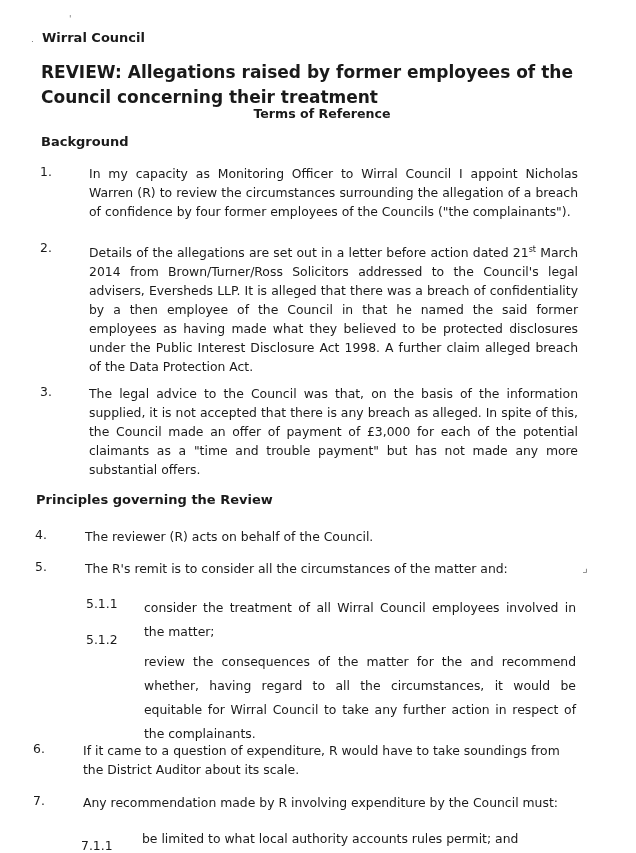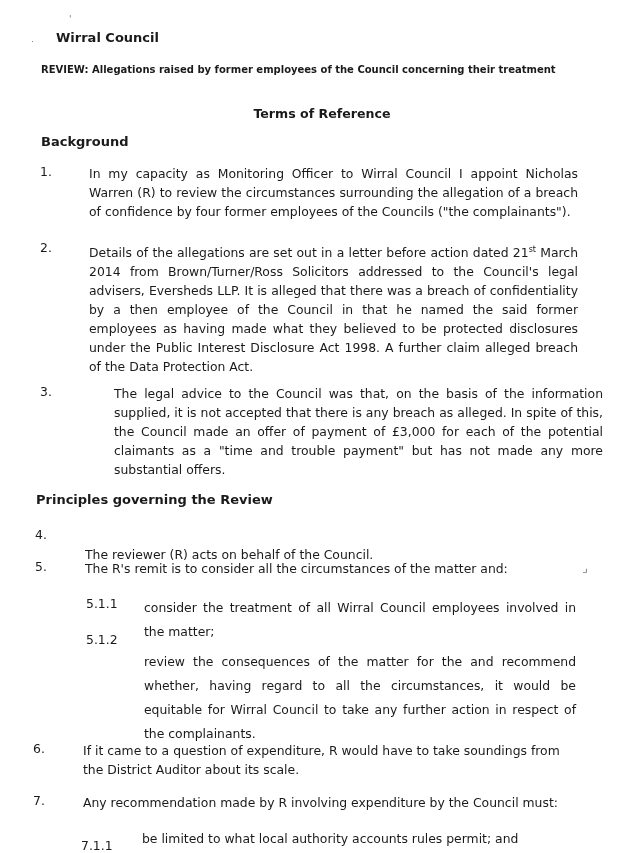--- a/index.html
+++ b/index.html
@@ -3,22 +3,22 @@
 <meta charset="utf-8">
 <style>
   html, body { margin: 0; padding: 0; background: #ffffff; }
   body {
     width: 636px; height: 853px; overflow: hidden; position: relative;
     font-family: "DejaVu Sans", sans-serif; color: #1a1a1a;
     font-size: 12.4px;
   }
   .abs { position: absolute; }
   .bold { font-weight: bold; }
-  .title { left: 56px; top: 30px; font-size: 13px; }
-  .review { left: 41px; top: 60px; width: 560px; line-height: 20px; font-size: 10px; }
+  .title { left: 42px; top: 30px; font-size: 13px; }
+  .review { left: 41px; top: 60px; width: 560px; line-height: 25px; font-size: 17px; }
   .tor { left: 4px; width: 636px; text-align: center; top: 106px; font-size: 12.6px; }
   .section { left: 41px; font-size: 13px; }
   .num { left: 40px; }
   .para { left: 89px; width: 489px; text-align: justify; line-height: 19px; }
   .subnum { left: 86px; }
   .subpara { left: 144px; width: 432px; text-align: justify; line-height: 24px; }
   .mark { color: #777; font-size: 9px; }
 </style>
 </head>
 <body>
@@ -33,26 +33,26 @@
 
   <div class="abs bold section" style="top:134px;">Background</div>
 
   <div class="abs num" style="top:164px;">1.</div>
   <div class="abs para" style="top:164px;">In my capacity as Monitoring Officer to Wirral Council I appoint Nicholas Warren (R) to review the circumstances surrounding the allegation of a breach of confidence by four former employees of the Councils ("the complainants").</div>
 
   <div class="abs num" style="top:240px;">2.</div>
   <div class="abs para" style="top:240px;"><span>Details of the allegations are set out in a letter before action dated 21</span><sup style="font-size:8px;">st</sup><span> March 2014 from Brown/Turner/Ross Solicitors addressed to the Council's legal advisers, Eversheds LLP.  It is alleged that there was a breach of confidentiality by a then employee of the Council in that he named the said former employees as having made what they believed to be protected disclosures under the Public Interest Disclosure Act 1998.  A further claim alleged breach of the Data Protection Act.</span></div>
 
   <div class="abs num" style="top:384px;">3.</div>
-  <div class="abs para" style="top:384px;margin-left:25px;">The legal advice to the Council was that, on the basis of the information supplied, it is not accepted that there is any breach as alleged. In spite of this, the Council made an offer of payment of £3,000 for each of the potential claimants as a "time and trouble payment" but has not made any more substantial offers.</div>
+  <div class="abs para" style="top:384px;">The legal advice to the Council was that, on the basis of the information supplied, it is not accepted that there is any breach as alleged. In spite of this, the Council made an offer of payment of £3,000 for each of the potential claimants as a "time and trouble payment" but has not made any more substantial offers.</div>
 
   <div class="abs bold section" style="left:36px;top:492px;">Principles governing the Review</div>
 
   <div class="abs num" style="left:35px;top:527px;">4.</div>
-  <div class="abs para" style="left:85px;top:527px;margin-top:18px;">The reviewer (R) acts on behalf of the Council.</div>
+  <div class="abs para" style="left:85px;top:527px;">The reviewer (R) acts on behalf of the Council.</div>
 
   <div class="abs num" style="left:35px;top:559px;">5.</div>
   <div class="abs para" style="left:85px;top:559px;">The R's remit is to consider all the circumstances of the matter and:</div>
   <span class="abs mark" style="left:582px;top:561px;font-size:12px;">⌟</span>
 
   <div class="abs subnum" style="top:596px;text-align:right;">5.1.1</div>
   <div class="abs subpara" style="top:596px;">consider the treatment of all Wirral Council employees involved in the matter;</div>
 
   <div class="abs subnum" style="top:632px;">5.1.2</div>
   <div class="abs subpara" style="top:650px;">review the consequences of the matter for the and recommend whether, having regard to all the circumstances, it would be equitable for Wirral Council to take any further action in respect of the complainants.</div>

